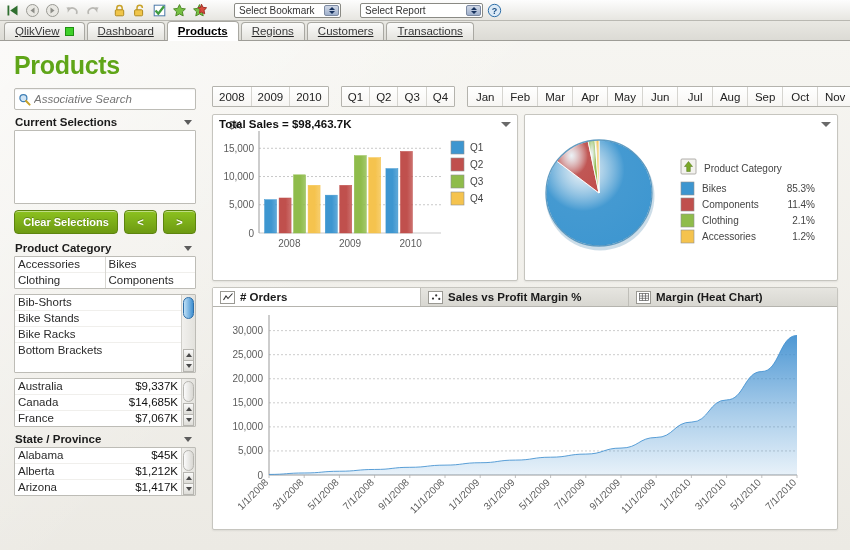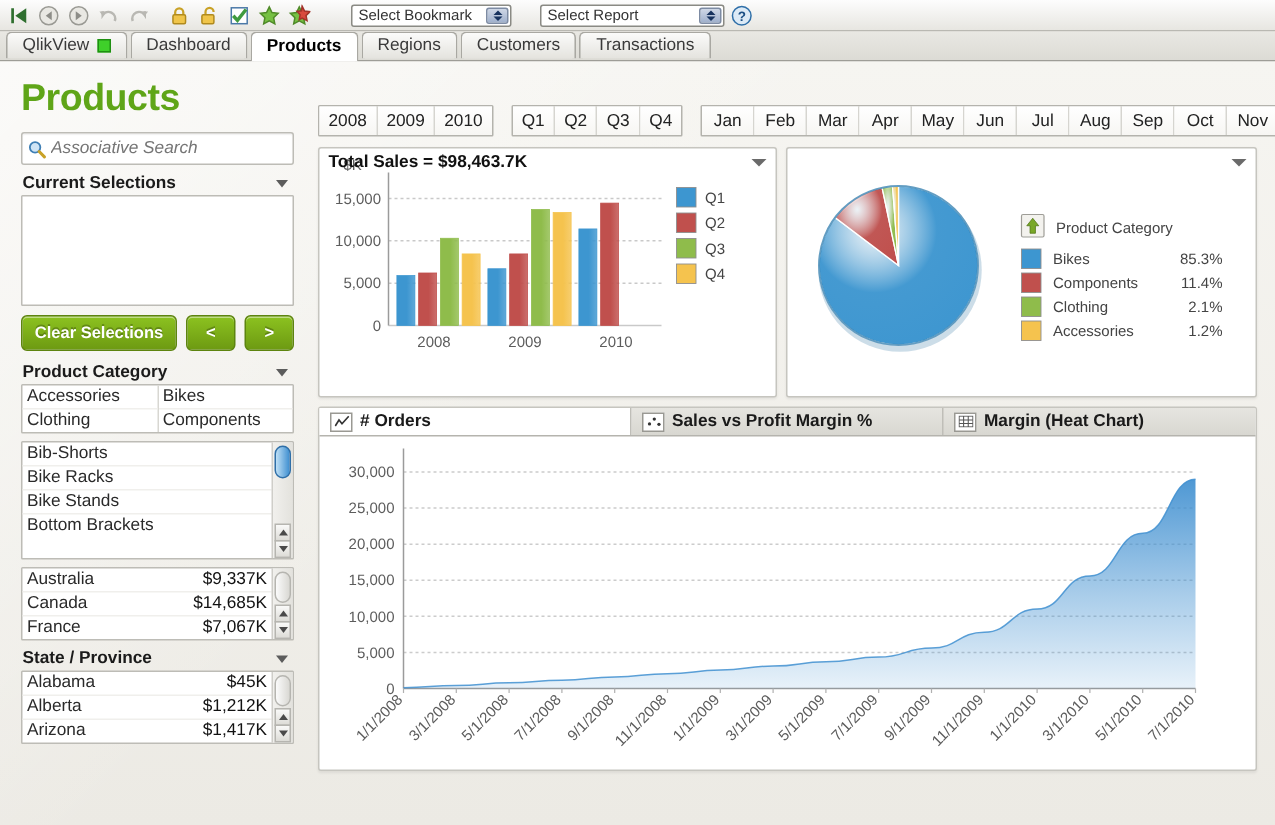--- a/index.html
+++ b/index.html
@@ -33,22 +33,23 @@
     display:flex;flex-direction:column;align-items:center;justify-content:center;gap:1px;
   }
   .combo-btn i{display:block;width:0;height:0;border-left:3px solid transparent;border-right:3px solid transparent;}
   .combo-btn i.up{border-bottom:3px solid #17325e;}
   .combo-btn i.dn{border-top:3px solid #17325e;}
 
   
   #tabrow{
     height:20px;width:850px;box-sizing:border-box;
     background:linear-gradient(#e9e8e3,#dcdbd5);
-    display:flex;align-items:flex-start;padding-left:4px;
+    display:flex;align-items:center;padding-left:4px;
     border-bottom:1px solid #9e9d97;
+    text-decoration:underline;
   }
   .tab{
     height:17px;line-height:17px;padding:0 10px;margin-right:2px;
     background:linear-gradient(#fbfbfa,#e4e3de);
     border:1px solid #a9a8a2;border-bottom:none;
     border-radius:4px 4px 0 0;font-size:11.5px;color:#3a3a3a;
     display:flex;align-items:center;gap:5px;white-space:nowrap;
   }
   .tab.active{background:#fff;height:19px;line-height:19px;font-weight:bold;color:#000;}
   .tab-dot{width:7px;height:7px;background:#3fd02a;border:1px solid #1f8f12;display:inline-block;}
@@ -120,21 +121,21 @@
   .sarrow{
     position:absolute;left:1px;right:1px;height:10px;
     background:linear-gradient(#fafaf9,#dddcd7);border:1px solid #b6b5b0;
     display:flex;align-items:center;justify-content:center;
   }
   .sarrow i{width:0;height:0;border-left:3px solid transparent;border-right:3px solid transparent;}
   .sarrow i.up{border-bottom:4px solid #4a4a4a;}
   .sarrow i.dn{border-top:4px solid #4a4a4a;}
 
   
-  #main{position:absolute;left:212px;top:29px;width:626px;}
+  #main{position:absolute;left:212px;top:45px;width:626px;}
   #filterbar{display:flex;gap:12px;align-items:center;height:21px;}
   .fgroup{display:flex;border:1px solid #b4b3ad;background:#fff;height:21px;box-sizing:border-box;border-radius:1px;}
   .fbtn{
     padding:0 6px;display:flex;align-items:center;justify-content:center;
     font-size:11.5px;color:#222;border-right:1px solid #d6d5d0;background:linear-gradient(#fff,#f7f6f3);
     white-space:nowrap;
   }
   .fbtn:last-child{border-right:none;}
 
   .card{
@@ -323,24 +324,24 @@
         </div>
       </div>
     </div>
 
     <div class="panel">
       <div class="listbox" style="height:79px;padding-right:14px;">
         <div class="lb-row">
             <span>Bib-Shorts</span>
           </div>
         <div class="lb-row">
+            <span>Bike Stands</span>
+          </div>
+        <div class="lb-row">
             <span>Bike Racks</span>
-          </div>
-        <div class="lb-row">
-            <span>Bike Stands</span>
           </div>
         <div class="lb-row" style="border-bottom:none">
             <span>Bottom Brackets</span>
           </div>
         <div class="sbar">
           <div class="sthumb blue" style="top:2px;height:20px;"></div>
           <div class="sarrow" style="bottom:11px;">
               <i class="up"></i>
             </div>
           <div class="sarrow" style="bottom:0;">

